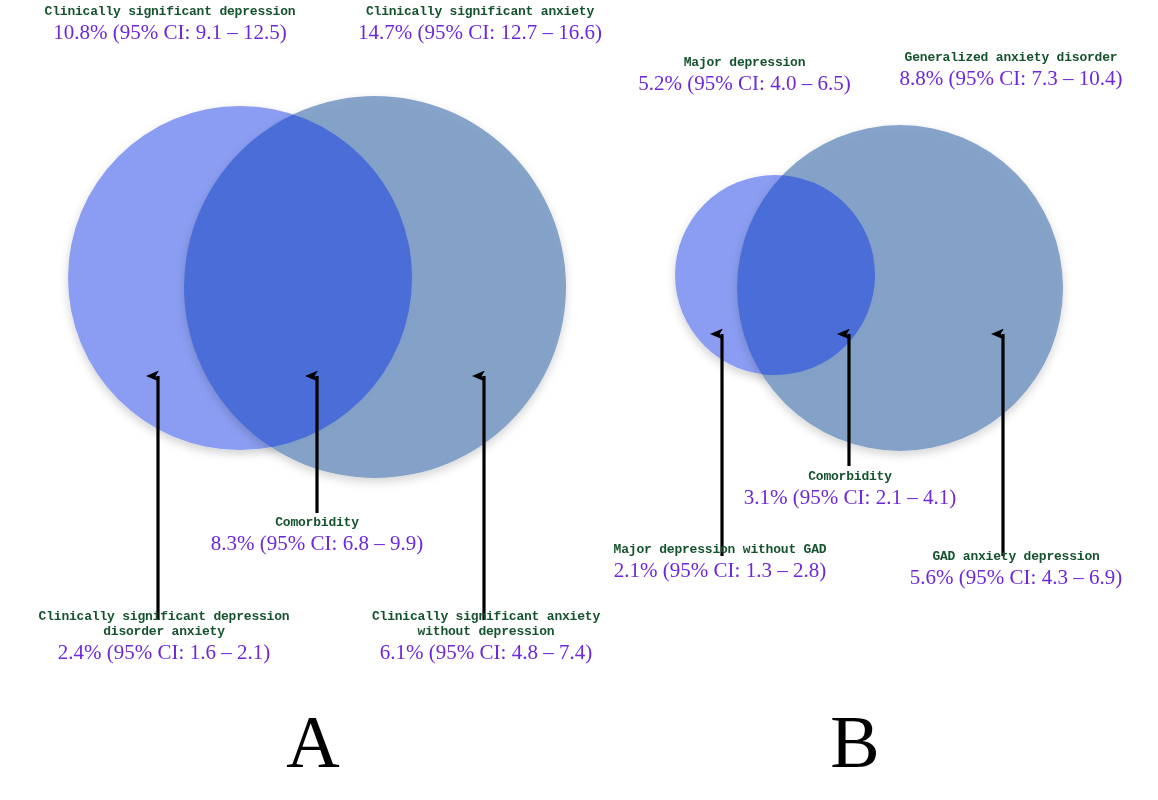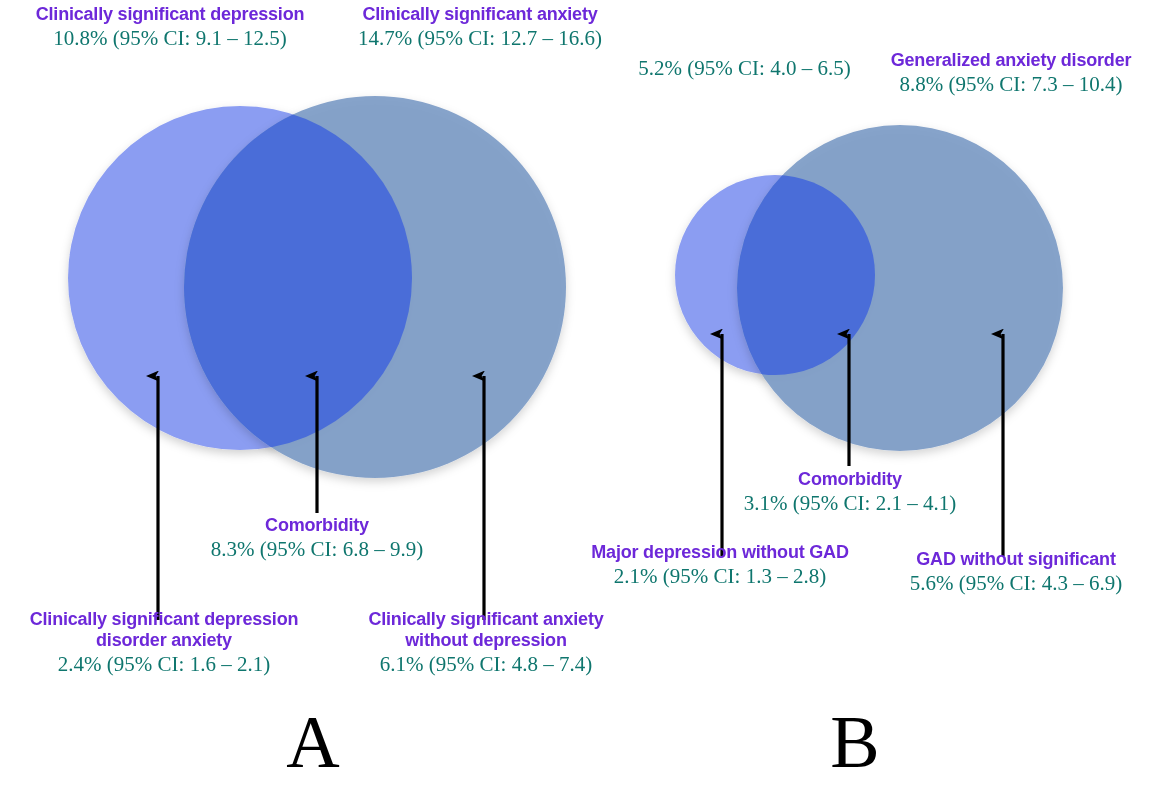--- a/index.html
+++ b/index.html
@@ -26,32 +26,32 @@
     width: 1158px;
     height: 800px;
   }
   .label-block {
     position: absolute;
     text-align: center;
     line-height: 1.17;
     white-space: nowrap;
   }
   .label-title {
-    font-family: Liberation Sans, sans-serif;
+    font-family: Liberation Mono, monospace;
     font-weight: bold;
-    font-size: 18px;
+    font-size: 13px;
     letter-spacing: -0.2px;
-    color: #6d28d9;
+    color: #14532d;
     display: block;
   }
   .label-value {
     font-family: "Liberation Serif", serif;
     font-weight: normal;
     font-size: 21px;
-    color: #0f766e;
+    color: #6d28d9;
     display: block;
     margin-top: 1px;
   }
   .panel-letter {
     position: absolute;
     font-family: "Liberation Serif", serif;
     font-weight: normal;
     font-size: 74px;
     line-height: 1;
     color: #000000;
@@ -130,40 +130,41 @@
     <span class="label-value">2.4% (95% CI: 1.6 – 2.1)</span>
   </div>
 
   <div class="label-block" style="left: 336px; top: 609px; width: 300px;">
     <span class="label-title">Clinically significant anxiety</span>
     <span class="label-title">without depression</span>
     <span class="label-value">6.1% (95% CI: 4.8 – 7.4)</span>
   </div>
 
   <div class="label-block" style="left: 622px; top: 55px; width: 245px;">
+    <span class="label-title">Major depression</span>
     <span class="label-value">5.2% (95% CI: 4.0 – 6.5)</span>
   </div>
 
   <div class="label-block" style="left: 868px; top: 50px; width: 286px;">
     <span class="label-title">Generalized anxiety disorder</span>
     <span class="label-value">8.8% (95% CI: 7.3 – 10.4)</span>
   </div>
 
   <div class="label-block" style="left: 710px; top: 469px; width: 280px;">
     <span class="label-title">Comorbidity</span>
     <span class="label-value">3.1% (95% CI: 2.1 – 4.1)</span>
   </div>
 
   <div class="label-block" style="left: 560px; top: 542px; width: 320px;">
     <span class="label-title">Major depression without GAD</span>
     <span class="label-value">2.1% (95% CI: 1.3 – 2.8)</span>
   </div>
 
   <div class="label-block" style="left: 885px; top: 549px; width: 262px;">
-    <span class="label-title">GAD without significant</span>
+    <span class="label-title">GAD anxiety depression</span>
     <span class="label-value">5.6% (95% CI: 4.3 – 6.9)</span>
   </div>
 
   <div class="panel-letter" style="left: 253px; top: 705px;">A</div>
 
   <div class="panel-letter" style="left: 795px; top: 705px;">B</div>
 
 </div>
 
 </body></html>

